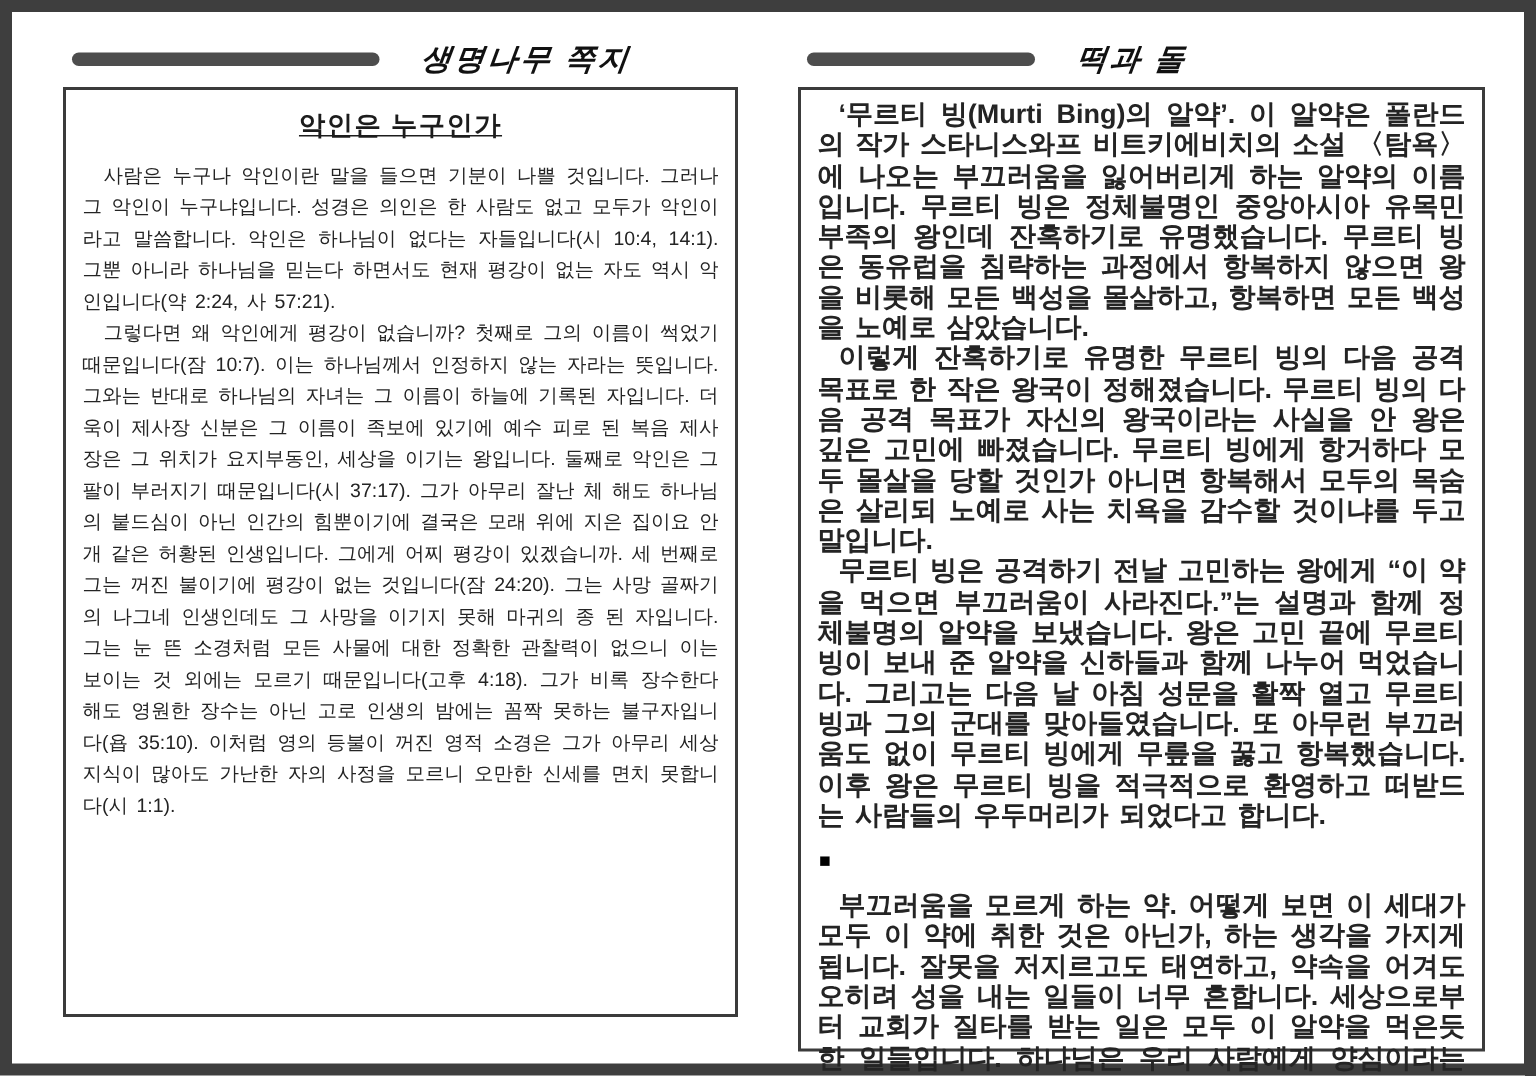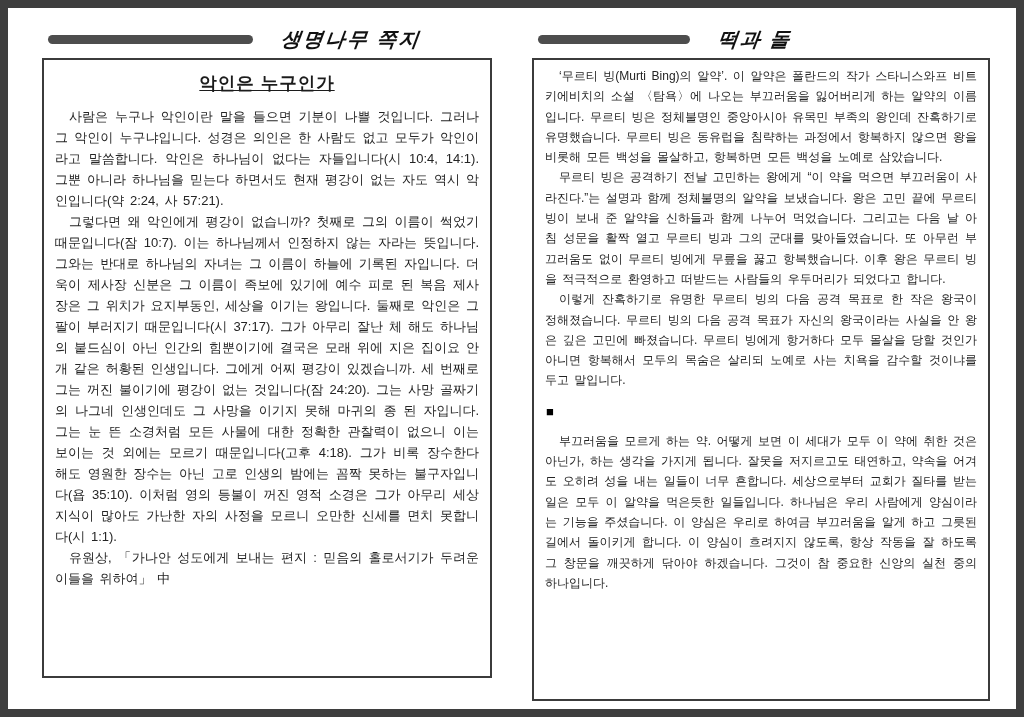--- a/index.html
+++ b/index.html
@@ -35,21 +35,21 @@
 
   .article-title{
     text-align:center;font-weight:bold;font-size:17.5px;color:#1c1c1c;
     margin:5px 0 11px 0;letter-spacing:1px;text-decoration:underline;
   }
   .body-text p{
     margin:0;color:#242424;text-align:justify;text-indent:14px;
     word-spacing:2px;
   }
   .col-left .body-text p{font-size:13px;line-height:21px;}
-  .col-right .body-text p{font-size:12px;line-height:20.3px;}
+  .col-right .body-text p{font-size:18px;line-height:20.3px;font-weight:bold;}
 
   .citation{
     margin-top:15px;font-size:12.2px;color:#242424;line-height:17px;
     text-indent:0;word-spacing:1px;
   }
   .sep-square{
     display:block;margin:15px 0 13px 1px;font-size:13px;line-height:12px;
     color:#000;
   }
 </style>
@@ -62,35 +62,34 @@
     <div class="col col-left">
       <div class="header-row">
         <div class="header-bar"></div>
         <div class="script-title">생명나무 쪽지</div>
       </div>
       <div class="article-box">
         <div class="article-title">악인은 누구인가</div>
         <div class="body-text">
           <p>사람은 누구나 악인이란 말을 들으면 기분이 나쁠 것입니다. 그러나 그 악인이 누구냐입니다. 성경은 의인은 한 사람도 없고 모두가 악인이라고 말씀합니다. 악인은 하나님이 없다는 자들입니다(시 10:4, 14:1). 그뿐 아니라 하나님을 믿는다 하면서도 현재 평강이 없는 자도 역시 악인입니다(약 2:24, 사 57:21).</p>
           <p>그렇다면 왜 악인에게 평강이 없습니까? 첫째로 그의 이름이 썩었기 때문입니다(잠 10:7). 이는 하나님께서 인정하지 않는 자라는 뜻입니다. 그와는 반대로 하나님의 자녀는 그 이름이 하늘에 기록된 자입니다. 더욱이 제사장 신분은 그 이름이 족보에 있기에 예수 피로 된 복음 제사장은 그 위치가 요지부동인, 세상을 이기는 왕입니다. 둘째로 악인은 그 팔이 부러지기 때문입니다(시 37:17). 그가 아무리 잘난 체 해도 하나님의 붙드심이 아닌 인간의 힘뿐이기에 결국은 모래 위에 지은 집이요 안개 같은 허황된 인생입니다. 그에게 어찌 평강이 있겠습니까. 세 번째로 그는 꺼진 불이기에 평강이 없는 것입니다(잠 24:20). 그는 사망 골짜기의 나그네 인생인데도 그 사망을 이기지 못해 마귀의 종 된 자입니다. 그는 눈 뜬 소경처럼 모든 사물에 대한 정확한 관찰력이 없으니 이는 보이는 것 외에는 모르기 때문입니다(고후 4:18). 그가 비록 장수한다 해도 영원한 장수는 아닌 고로 인생의 밤에는 꼼짝 못하는 불구자입니다(욥 35:10). 이처럼 영의 등불이 꺼진 영적 소경은 그가 아무리 세상 지식이 많아도 가난한 자의 사정을 모르니 오만한 신세를 면치 못합니다(시 1:1).</p>
-          <p class="citation">유원상, 「가나안 성도에게 보내는 편지 : 믿음의 홀로서기가 두려운 이들을 위하여」 中</p>
         </div>
       </div>
     </div>
 
     <div class="col col-right">
       <div class="header-row">
         <div class="header-bar"></div>
         <div class="script-title">떡과 돌</div>
       </div>
       <div class="article-box">
         <div class="body-text">
           <p>‘무르티 빙(Murti Bing)의 알약’. 이 알약은 폴란드의 작가 스타니스와프 비트키에비치의 소설 〈탐욕〉에 나오는 부끄러움을 잃어버리게 하는 알약의 이름입니다. 무르티 빙은 정체불명인 중앙아시아 유목민 부족의 왕인데 잔혹하기로 유명했습니다. 무르티 빙은 동유럽을 침략하는 과정에서 항복하지 않으면 왕을 비롯해 모든 백성을 몰살하고, 항복하면 모든 백성을 노예로 삼았습니다.</p>
+          <p>이렇게 잔혹하기로 유명한 무르티 빙의 다음 공격 목표로 한 작은 왕국이 정해졌습니다. 무르티 빙의 다음 공격 목표가 자신의 왕국이라는 사실을 안 왕은 깊은 고민에 빠졌습니다. 무르티 빙에게 항거하다 모두 몰살을 당할 것인가 아니면 항복해서 모두의 목숨은 살리되 노예로 사는 치욕을 감수할 것이냐를 두고 말입니다.</p>
           <p>무르티 빙은 공격하기 전날 고민하는 왕에게 “이 약을 먹으면 부끄러움이 사라진다.”는 설명과 함께 정체불명의 알약을 보냈습니다. 왕은 고민 끝에 무르티 빙이 보내 준 알약을 신하들과 함께 나누어 먹었습니다. 그리고는 다음 날 아침 성문을 활짝 열고 무르티 빙과 그의 군대를 맞아들였습니다. 또 아무런 부끄러움도 없이 무르티 빙에게 무릎을 꿇고 항복했습니다. 이후 왕은 무르티 빙을 적극적으로 환영하고 떠받드는 사람들의 우두머리가 되었다고 합니다.</p>
-          <p>이렇게 잔혹하기로 유명한 무르티 빙의 다음 공격 목표로 한 작은 왕국이 정해졌습니다. 무르티 빙의 다음 공격 목표가 자신의 왕국이라는 사실을 안 왕은 깊은 고민에 빠졌습니다. 무르티 빙에게 항거하다 모두 몰살을 당할 것인가 아니면 항복해서 모두의 목숨은 살리되 노예로 사는 치욕을 감수할 것이냐를 두고 말입니다.</p>
           <span class="sep-square">■</span>
           <p>부끄러움을 모르게 하는 약. 어떻게 보면 이 세대가 모두 이 약에 취한 것은 아닌가, 하는 생각을 가지게 됩니다. 잘못을 저지르고도 태연하고, 약속을 어겨도 오히려 성을 내는 일들이 너무 흔합니다. 세상으로부터 교회가 질타를 받는 일은 모두 이 알약을 먹은듯한 일들입니다. 하나님은 우리 사람에게 양심이라는 기능을 주셨습니다. 이 양심은 우리로 하여금 부끄러움을 알게 하고 그릇된 길에서 돌이키게 합니다. 이 양심이 흐려지지 않도록, 항상 작동을 잘 하도록 그 창문을 깨끗하게 닦아야 하겠습니다. 그것이 참 중요한 신앙의 실천 중의 하나입니다.</p>
         </div>
       </div>
     </div>
 
   </div>
 </div>
 
 </body></html>

